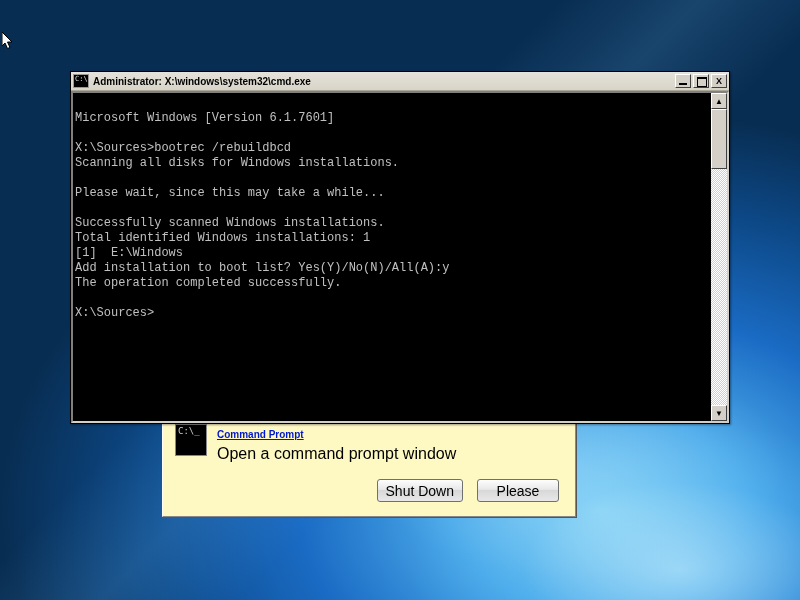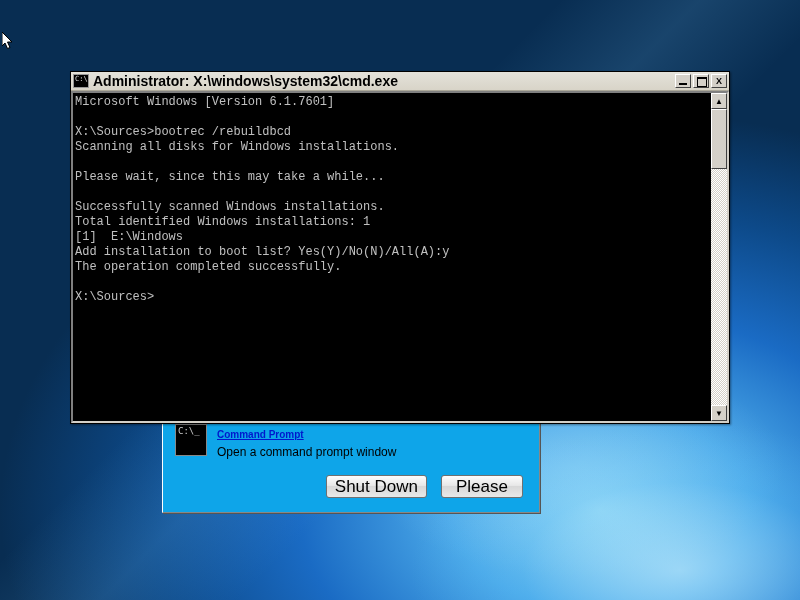--- a/index.html
+++ b/index.html
@@ -24,22 +24,22 @@
     top: 32px; left: 2px;
     width: 12px; height: 19px;
     z-index: 999;
   }
   .cursor svg { display:block; }
 
   
   .recovery-dialog {
     position: absolute;
     left: 162px; top: 415px;
-    width: 378px;
-    background: #0ea5e9;
+    width: 414px;
+    background: #fef9c3;
     border: 1px solid #888;
     border-top: 1px solid #fff;
     border-left: 1px solid #fff;
     box-shadow: 1px 1px 0 #555;
     z-index: 5;
     padding: 6px 10px 14px 10px;
   }
   .recovery-row {
     display: flex;
     align-items: flex-start;
@@ -63,34 +63,34 @@
   .recovery-texts { padding-top: 0; }
   .recovery-link {
     color: #0018cc;
     text-decoration: underline;
     font-size: 10px;
     font-weight: bold;
     cursor: pointer;
   }
   .recovery-desc {
     color: #000;
-    font-size: 12px;
+    font-size: 16px;
     margin-top: 3px;
   }
   .recovery-buttons {
     display: flex;
     justify-content: flex-end;
     gap: 14px;
     margin-top: 6px;
     padding-right: 6px;
   }
   .win-button {
     min-width: 82px;
     height: 23px;
-    font-size: 17px;
+    font-size: 14px;
     font-family: Tahoma, sans-serif;
     background: linear-gradient(#fdfdfd, #e8e8e8 45%, #d8d8d8 50%, #e8e8e8);
     border: 1px solid #707070;
     border-radius: 3px;
     cursor: pointer;
     padding: 0 8px;
   }
 
   
   .cmd-window {
@@ -120,21 +120,21 @@
   }
   .titlebar-icon::after {
     content: "C:\\";
     color: #ddd;
     font-size: 7px;
     font-family: monospace;
     position: absolute;
     top: 0; left: 1px;
   }
   .titlebar-text {
-    font-size: 14px;
+    font-size: 10px;
     font-weight: bold;
     font-family: Tahoma, sans-serif;
     color: #000;
     flex: 1;
     white-space: nowrap;
     overflow: hidden;
   }
   .titlebar-buttons { display: flex; gap: 0; }
   .tb-btn {
     width: 16px; height: 14px;
@@ -176,21 +176,21 @@
     border-top-color: #808080;
     border-left-color: #808080;
   }
   .cmd-terminal {
     background: #000;
     color: #c0c0c0;
     font-family: "Lucida Console", "Courier New", monospace;
     font-size: 12px;
     line-height: 15px;
     white-space: pre;
-    padding: 2px 2px;
+    padding: 18px 2px;
     width: 638px;
     height: 328px;
     overflow: hidden;
   }
   .cmd-scrollbar {
     width: 16px;
     height: 328px;
     background: #d4d0c8;
     display: flex;
     flex-direction: column;

